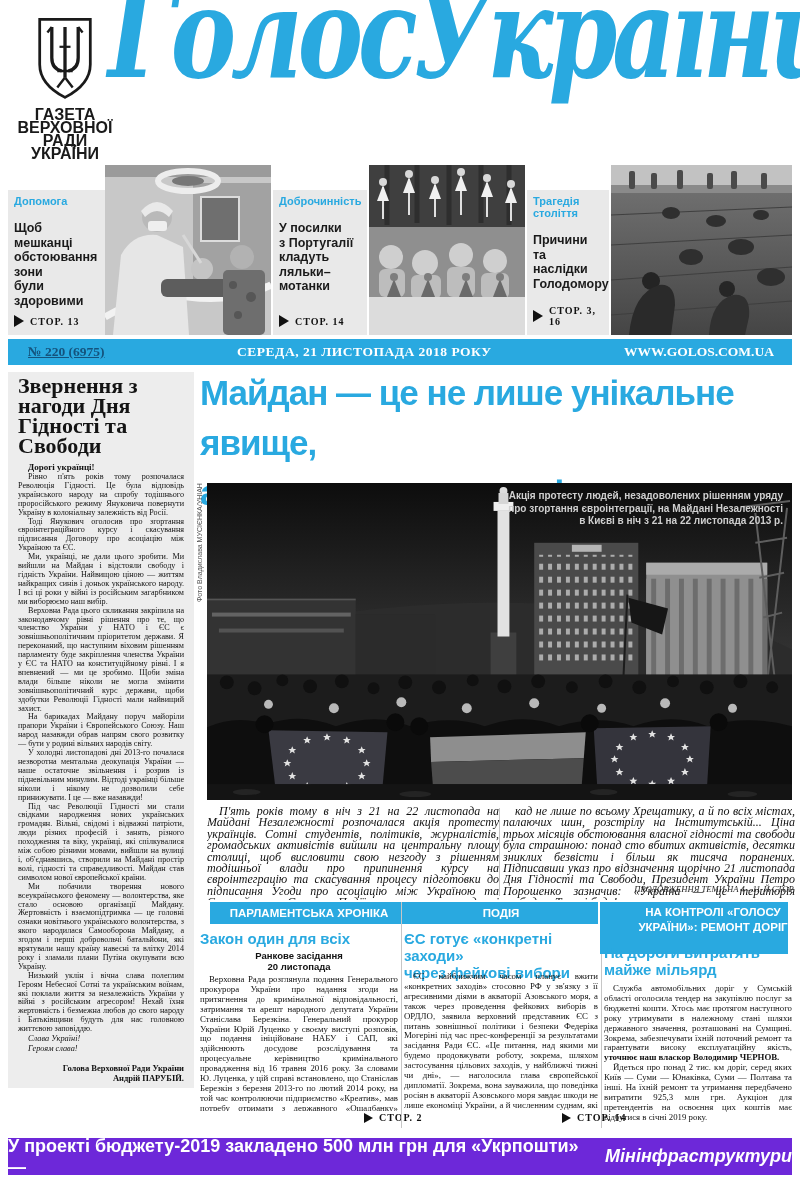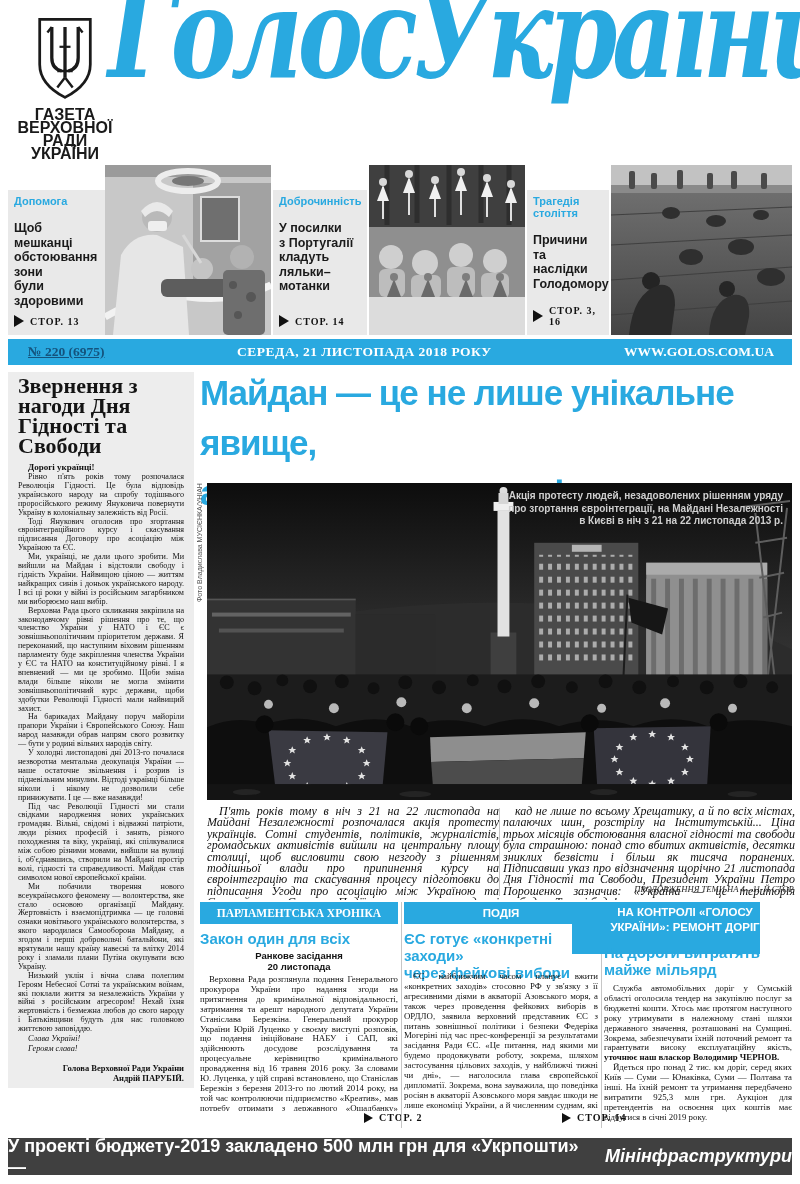--- a/index.html
+++ b/index.html
@@ -85,21 +85,21 @@
            font-weight:bold;font-size:9.5px;line-height:11px;white-space:pre-line;}
   .art-body{position:absolute;font-size:8.8px;line-height:9.9px;text-align:justify;overflow:hidden;}
   .art-body p{margin:0;text-indent:9px;}
   .art-body .b{font-weight:bold;}
   .pageref{position:absolute;display:flex;align-items:center;font-weight:bold;font-size:10px;
            letter-spacing:1px;color:#111;padding-left:34px;}
   .pageref .arrow{border-top-width:5px;border-bottom-width:5px;border-left-width:9px;}
   .vrule{position:absolute;top:902px;height:226px;width:1px;background:#c6c6c6;}
 
   
-  .banner{position:absolute;left:8px;top:1138px;width:784px;height:37px;background:#404040;
+  .banner{position:absolute;left:8px;top:1138px;width:784px;height:37px;background:#6d28d9;
           display:flex;align-items:center;justify-content:center;color:#fff;
           font-family:"Liberation Sans",sans-serif;font-weight:bold;font-size:18px;}
   .banner .attr{font-style:italic;margin-left:6px;}
 </style>
 </head>
 <body>
 
 <div id="page" data-name="newspaper-front-page">
 
   <div data-name="masthead">
@@ -431,21 +431,21 @@
 
   <div class="lead lead1" data-name="lead-column-1">
     <p data-name="lead-text-1">П'ять років тому в ніч з 21 на 22 листопада на Майдані Незалежності розпочалася акція протесту українців. Сотні студентів, політиків, журналістів, громадських активістів вийшли на центральну площу столиці, щоб висловити свою незгоду з рішенням тодішньої влади про припинення курсу на євроінтеграцію та скасування процесу підготовки до підписання Угоди про асоціацію між Україною та Європейським Союзом. Події розгорталися швидко і драматично — від мирних зібрань на площах до бари-</p>
   </div>
   <div class="lead-rule" data-name="column-divider"></div>
   <div class="lead lead2" data-name="lead-column-2">
     <p data-name="lead-text-2">кад не лише по всьому Хрещатику, а й по всіх містах, палаючих шин, розстрілу на Інститутській... Ціна трьох місяців обстоювання власної гідності та свободи була страшною: понад сто вбитих активістів, десятки зниклих безвісти і більш як тисяча поранених. Підписавши указ про відзначення щорічно 21 листопада Дня Гідності та Свободи, Президент України Петро Порошенко зазначив: «Україна — це територія свободи». Так є і буде!</p>
   </div>
   <div class="continuation" data-name="continuation-note">ПРОДОВЖЕННЯ ТЕМИ НА 4—11-Й СТОР.</div>
 
-  <div class="secbar" style="left:200px;top:902px;width:198px;height:22px;font-family:Liberation Serif, serif;" data-name="section-bar-parliament">ПАРЛАМЕНТСЬКА ХРОНІКА</div>
+  <div class="secbar" style="left:210px;top:902px;width:198px;height:22px;" data-name="section-bar-parliament">ПАРЛАМЕНТСЬКА ХРОНІКА</div>
   <div class="art-title" style="left:200px;top:930px;width:198px;" data-name="article-title-law">Закон один для всіх</div>
   <div class="art-sub" style="left:200px;top:950px;width:198px;" data-name="article-subtitle">Ранкове засідання
 20 листопада</div>
   <div class="art-body" style="left:200px;top:975px;width:198px;height:136px;" data-name="article-body-law">
     <p data-name="article-paragraph">Верховна Рада розглянула подання Генерального прокурора України про надання згоди на притягнення до кримінальної відповідальності, затримання та арешт народного депутата України Станіслава Березкіна. Генеральний прокурор України Юрій Луценко у своєму виступі розповів, що подання ініційоване НАБУ і САП, які здійснюють досудове розслідування та процесуальне керівництво кримінального провадження від 16 травня 2016 року. За словами Ю. Луценка, у цій справі встановлено, що Станіслав Березкін з березня 2013-го по лютий 2014 року, на той час контролюючи підприємство «Креатив», мав потребу отримати з державного «Ощадбанку» кредит у 20 мільйонів доларів.</p>
   </div>
   <div class="pageref" style="left:330px;top:1112px;" data-name="page-ref-law">
     <span class="arrow" data-name="arrow-icon"></span>
       <span>СТОР. 2</span>
   </div>
@@ -458,21 +458,21 @@
   <div class="art-body" style="left:404px;top:972px;width:194px;height:139px;" data-name="article-body-eu">
     <p data-name="article-paragraph">ЄС найближчим часом планує вжити «конкретних заходів» стосовно РФ у зв'язку з її агресивними діями в акваторії Азовського моря, а також через проведення фейкових виборів в ОРДЛО, заявила верховний представник ЄС з питань зовнішньої політики і безпеки Федеріка Могеріні під час прес-конференції за результатами засідання Ради ЄС. «Це питання, над якими ми будемо продовжувати роботу, зокрема, шляхом застосування цільових заходів, у найближчі тижні чи дні», — наголосила глава європейської дипломатії. Зокрема, вона зауважила, що поведінка росіян в акваторії Азовського моря завдає шкоди не лише економіці України, а й численним суднам, які ходять під прапорами країн—членів ЄС.</p>
   </div>
   <div class="pageref" style="left:528px;top:1112px;" data-name="page-ref-eu">
     <span class="arrow" data-name="arrow-icon"></span>
       <span>СТОР. 14</span>
   </div>
 
   <div class="vrule" style="left:601px;" data-name="column-divider"></div>
 
-  <div class="secbar tall" style="left:572px;top:902px;width:188px;height:52px;padding-left:38px;" data-name="section-bar-roads">НА КОНТРОЛІ «ГОЛОСУ
+  <div class="secbar tall" style="left:600px;top:902px;width:188px;height:52px;padding-left:38px;" data-name="section-bar-roads">НА КОНТРОЛІ «ГОЛОСУ
 УКРАЇНИ»: РЕМОНТ ДОРІГ</div>
   <div class="art-title" style="left:604px;top:944px;width:188px;" data-name="article-title-roads">На дороги витратять
 майже мільярд</div>
   <div class="art-body" style="left:604px;top:984px;width:188px;height:142px;" data-name="article-body-roads">
     <p data-name="article-paragraph"><span>Служба автомобільних доріг у Сумській області оголосила тендер на закупівлю послуг за бюджетні кошти. Хтось має протягом наступного року утримувати в належному стані шляхи державного значення, розташовані на Сумщині. Зокрема, забезпечувати їхній поточний ремонт та гарантувати високу експлуатаційну якість,</span> <span class="b" data-name="article-bold-byline">уточнює наш власкор Володимир ЧЕРНОВ.</span></p>
     <p data-name="article-paragraph">Йдеться про понад 2 тис. км доріг, серед яких Київ — Суми — Юнаківка, Суми — Полтава та інші. На їхній ремонт та утримання передбачено витратити 925,3 млн грн. Аукціон для претендентів на освоєння цих коштів має відбутися в січні 2019 року.</p>
   </div>
 
   <div class="banner" data-name="bottom-banner">
     <span data-name="banner-text">У проекті бюджету-2019 закладено 500 млн грн для «Укрпошти» —</span>

